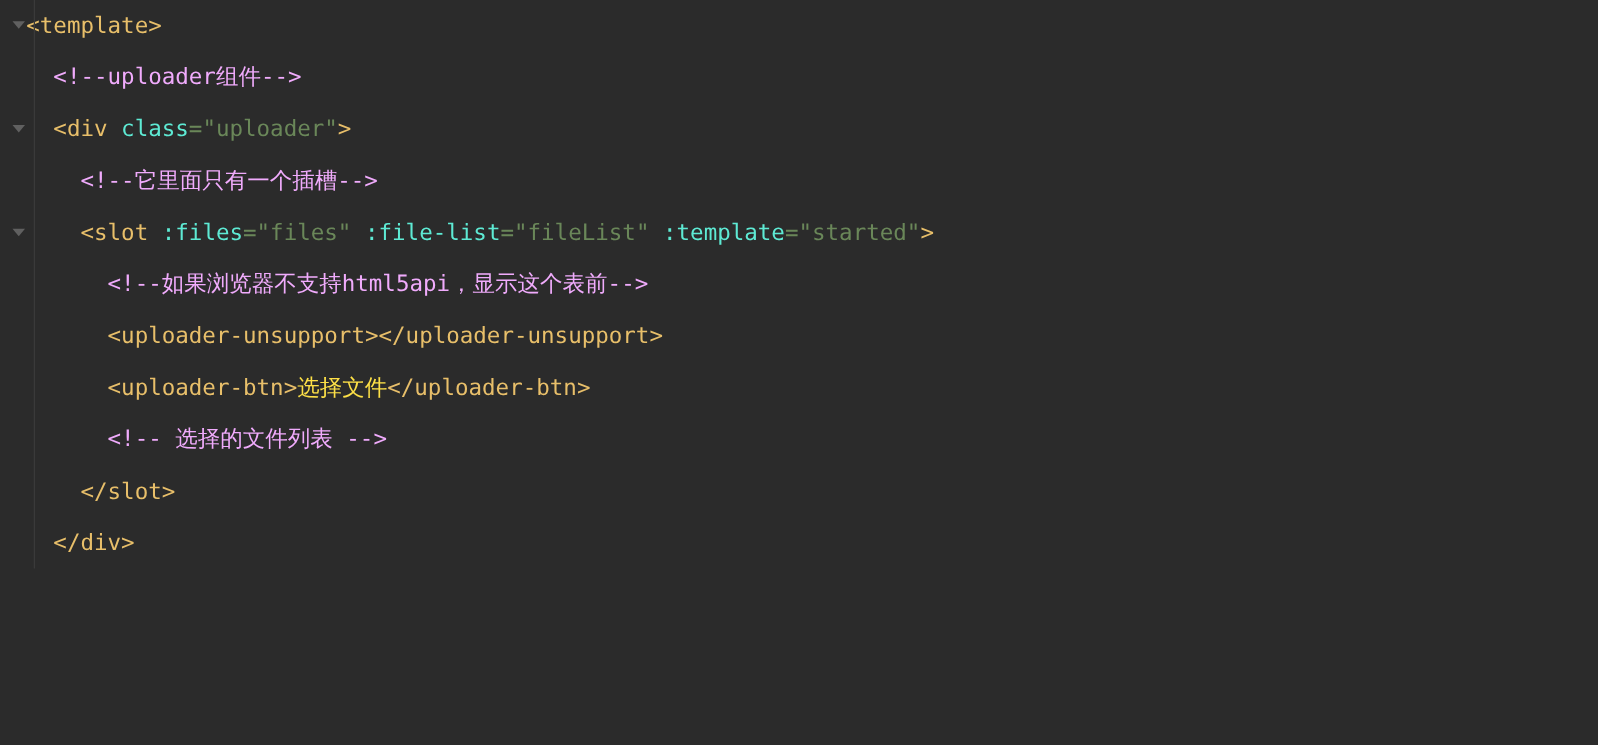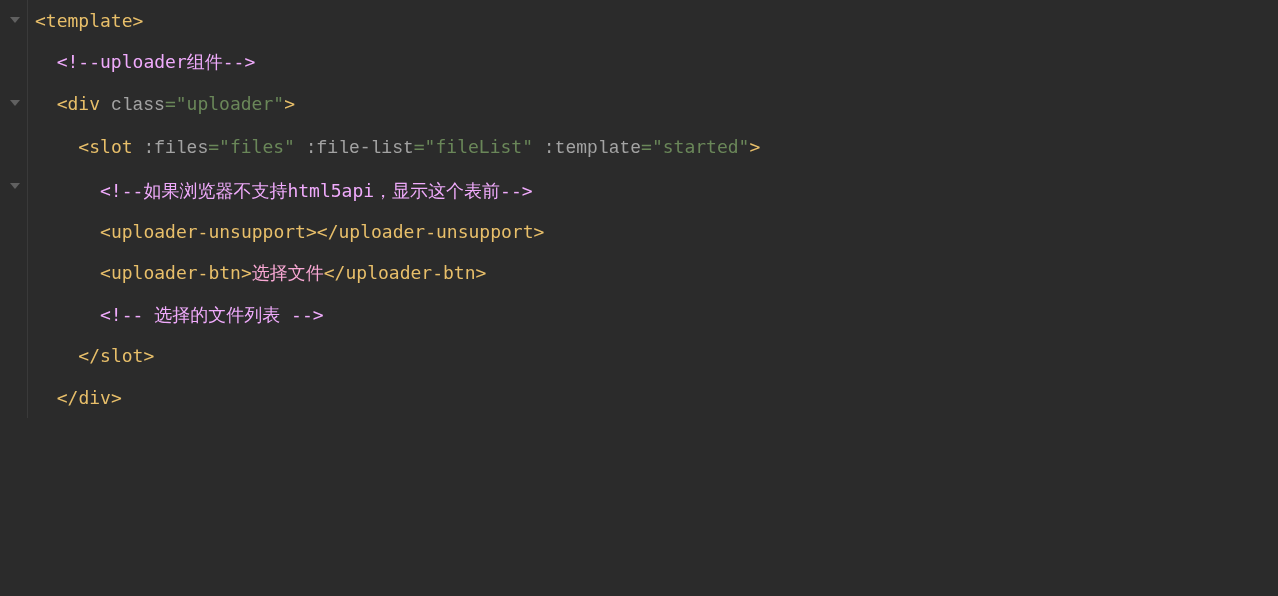--- a/index.html
+++ b/index.html
@@ -11,21 +11,21 @@
       background-color: #2b2b2b;
       font-family: 'Menlo', 'Monaco', 'Consolas', monospace;
       font-size: 18px;
       line-height: 2.3;
       color: #a9b7c6;
       padding: 0;
       overflow: hidden;
     }
     .editor {
       position: relative;
-      padding-left: 30px;
+      padding-left: 16px;
     }
     .gutter {
       position: absolute;
       left: 0;
       top: 0;
       width: 28px;
       height: 100%;
       border-right: 1px solid #3a3a3a;
     }
     .fold-marker {
@@ -50,51 +50,51 @@
       white-space: pre;
       padding-left: 5px;
     }
     .tag {
       color: #e8bf6a;
     }
     .bracket {
       color: #e8bf6a;
     }
     .attr-name {
-      color: #a3a3a3;
-      font-family: Liberation Mono, monospace;
+      color: #5eead4;
     }
     .attr-value {
       color: #6a8759;
     }
     .comment {
       color: #f0abfc;
     }
     .text-content {
-      color: #f9a8d4;
+      color: #fde047;
     }
   </style>
 </head>
 <body>
 
 <div class="editor">
   <div class="gutter">
     <div id="fold-markers">
         <div class="fold-marker" style="top: 15px;"></div>
         <div class="fold-marker" style="top: 97.8px;"></div>
         <div class="fold-marker" style="top: 180.6px;"></div>
         <div class="fold-marker" style="top: 470.4px;"></div>
         <div class="fold-marker" style="top: 511.8px;"></div>
         <div class="fold-marker" style="top: 553.2px;"></div>
       </div>
   </div>
   <div id="code-content">
       <div class="code-line"><span></span><span class="bracket">&lt;</span><span class="tag">template</span><span class="bracket">&gt;</span></div>
       <div class="code-line"><span>  </span><span class="comment">&lt;!--uploader组件--&gt;</span></div>
       <div class="code-line"><span>  </span><span class="bracket">&lt;</span><span class="tag">div </span><span class="attr-name">class</span><span class="attr-value">="uploader"</span><span class="bracket">&gt;</span></div>
+      <div class="code-line"><span>    </span><span class="comment">&lt;!--它里面只有一个插槽--&gt;</span></div>
       <div class="code-line"><span>    </span><span class="bracket">&lt;</span><span class="tag">slot </span><span class="attr-name">:files</span><span class="attr-value">="files" </span><span class="attr-name">:file-list</span><span class="attr-value">="fileList" </span><span class="attr-name">:template</span><span class="attr-value">="started"</span><span class="bracket">&gt;</span></div>
       <div class="code-line"><span>      </span><span class="comment">&lt;!--如果浏览器不支持html5api，显示这个表前--&gt;</span></div>
       <div class="code-line"><span>      </span><span class="bracket">&lt;</span><span class="tag">uploader-unsupport</span><span class="bracket">&gt;&lt;/</span><span class="tag">uploader-unsupport</span><span class="bracket">&gt;</span></div>
       <div class="code-line"><span>      </span><span class="bracket">&lt;</span><span class="tag">uploader-btn</span><span class="bracket">&gt;</span><span class="text-content">选择文件</span><span class="bracket">&lt;/</span><span class="tag">uploader-btn</span><span class="bracket">&gt;</span></div>
       <div class="code-line"><span>      </span><span class="comment">&lt;!-- 选择的文件列表 --&gt;</span></div>
       <div class="code-line"><span>    </span><span class="bracket">&lt;/</span><span class="tag">slot</span><span class="bracket">&gt;</span></div>
       <div class="code-line"><span>  </span><span class="bracket">&lt;/</span><span class="tag">div</span><span class="bracket">&gt;</span></div>
     </div>
 </div>
 

